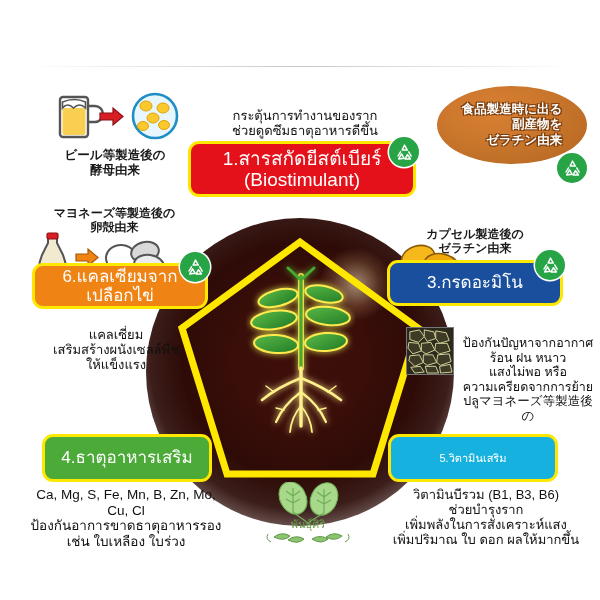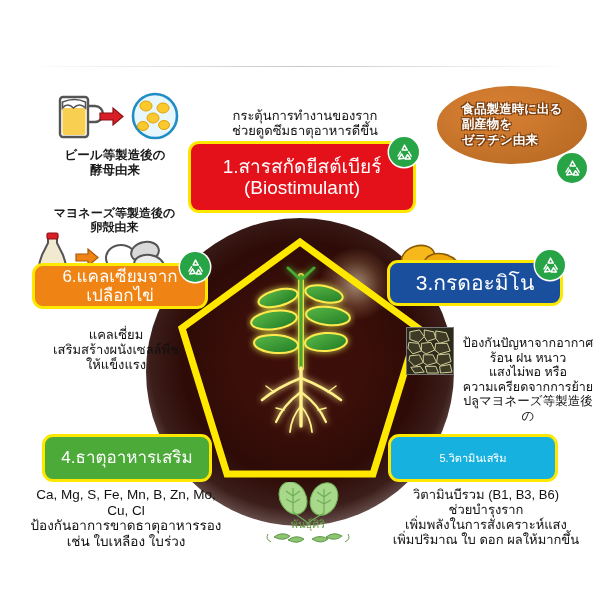--- a/index.html
+++ b/index.html
@@ -35,23 +35,23 @@
 
   
   .plant{position:absolute;left:246px;top:250px;width:110px;height:190px;}
 
   
   .box{position:absolute;border:3px solid #ffe800;border-radius:11px;
        display:flex;align-items:center;justify-content:center;text-align:center;
        color:#fff;box-sizing:border-box;}
   .box .lbl{display:block;line-height:1.12;padding:0 6px;}
 
-  #box1{left:188px;top:141px;width:228px;height:72px;background:#e5111a;font-size:19px;}
+  #box1{left:188px;top:141px;width:228px;height:56px;background:#e5111a;font-size:19px;}
   #box2{left:32px;top:263px;width:176px;height:46px;background:#ef8314;font-size:17px;}
-  #box3{left:387px;top:260px;width:176px;height:46px;background:#1a4f9e;font-size:21px;}
+  #box3{left:387px;top:260px;width:176px;height:46px;background:#1a4f9e;font-size:17px;}
   #box4{left:42px;top:434px;width:170px;height:48px;background:#4cab38;font-size:17px;}
   #box5{left:388px;top:434px;width:170px;height:48px;background:#17b1e0;font-size:11px;}
 
   
   .rbadge{position:absolute;width:30px;height:30px;border-radius:50%;
     background:#27a445;display:flex;align-items:center;justify-content:center;
     box-shadow:0 0 0 1.5px #ffffff;}
   .rbadge svg{width:21px;height:21px;}
   #rb1{left:389px;top:137px;}
   #rb2{left:180px;top:252px;}
@@ -69,21 +69,21 @@
   #cap-cal{left:18px;top:327px;width:196px;font-size:13px;}
   #cap-cell{left:458px;top:336px;width:140px;font-size:12.5px;text-align:center;}
   #cap-micro{left:406px;top:327px;width:48px;height:48px;}
   #cap-b4{left:10px;top:487px;width:232px;font-size:13.5px;}
   #cap-b5{left:372px;top:487px;width:228px;font-size:13px;}
 
   
   .upcycle{position:absolute;left:437px;top:86px;width:150px;height:78px;border-radius:50%;
     background:radial-gradient(ellipse at 38% 32%,#d98033 0%,#c9762c 45%,#b2651f 100%);
     display:flex;align-items:center;justify-content:center;}
-  .upcycle .u-txt{color:#fff;font-size:12.5px;font-weight:bold;text-align:left;line-height:1.25;
+  .upcycle .u-txt{color:#fff;font-size:12.5px;font-weight:bold;text-align:right;line-height:1.25;
     text-shadow:-1.2px -1.2px 0 #7a3d0d,1.2px -1.2px 0 #7a3d0d,-1.2px 1.2px 0 #7a3d0d,1.2px 1.2px 0 #7a3d0d;}
 
   
   .art{position:absolute;}
   #art-beer{left:48px;top:88px;width:140px;height:58px;}
   #art-mayo{left:22px;top:232px;width:170px;height:52px;}
   #art-eggs{left:392px;top:244px;width:78px;height:36px;}
 
   
   #logo{position:absolute;left:262px;top:482px;width:92px;height:66px;}
@@ -234,20 +234,24 @@
       <path d="M7.4 11.2 L4.6 16"></path>
         <path d="M16.8 11.4 L19.6 16.2"></path>
     </svg>
   </div>
   <div class="cap" id="cap-cal">
     <span>แคลเซี่ยม</span><br>
     <span>เสริมสร้างผนังเซลล์พืช</span><br>
     <span>ให้แข็งแรง</span>
   </div>
 
+  <div class="cap jp" id="cap-gel">
+    <span>カプセル製造後の</span><br>
+    <span>ゼラチン由来</span>
+  </div>
   <svg class="art" id="art-eggs" viewBox="0 0 78 36">
     <ellipse cx="26" cy="14" rx="17" ry="12" fill="#f6b81b" stroke="#8a5a05" stroke-width="1.6" transform="rotate(-18 26 14)"></ellipse>
     <ellipse cx="50" cy="22" rx="18" ry="12" fill="#f0a90c" stroke="#8a5a05" stroke-width="1.6" transform="rotate(14 50 22)"></ellipse>
   </svg>
 
   <div class="box" id="box3">
     <span class="lbl">3.กรดอะมิโน</span>
   </div>
   <div class="rbadge" id="rb3">
     <svg viewBox="0 0 24 24" fill="none" stroke="#fff" stroke-width="1.7" stroke-linejoin="round" stroke-linecap="round">

